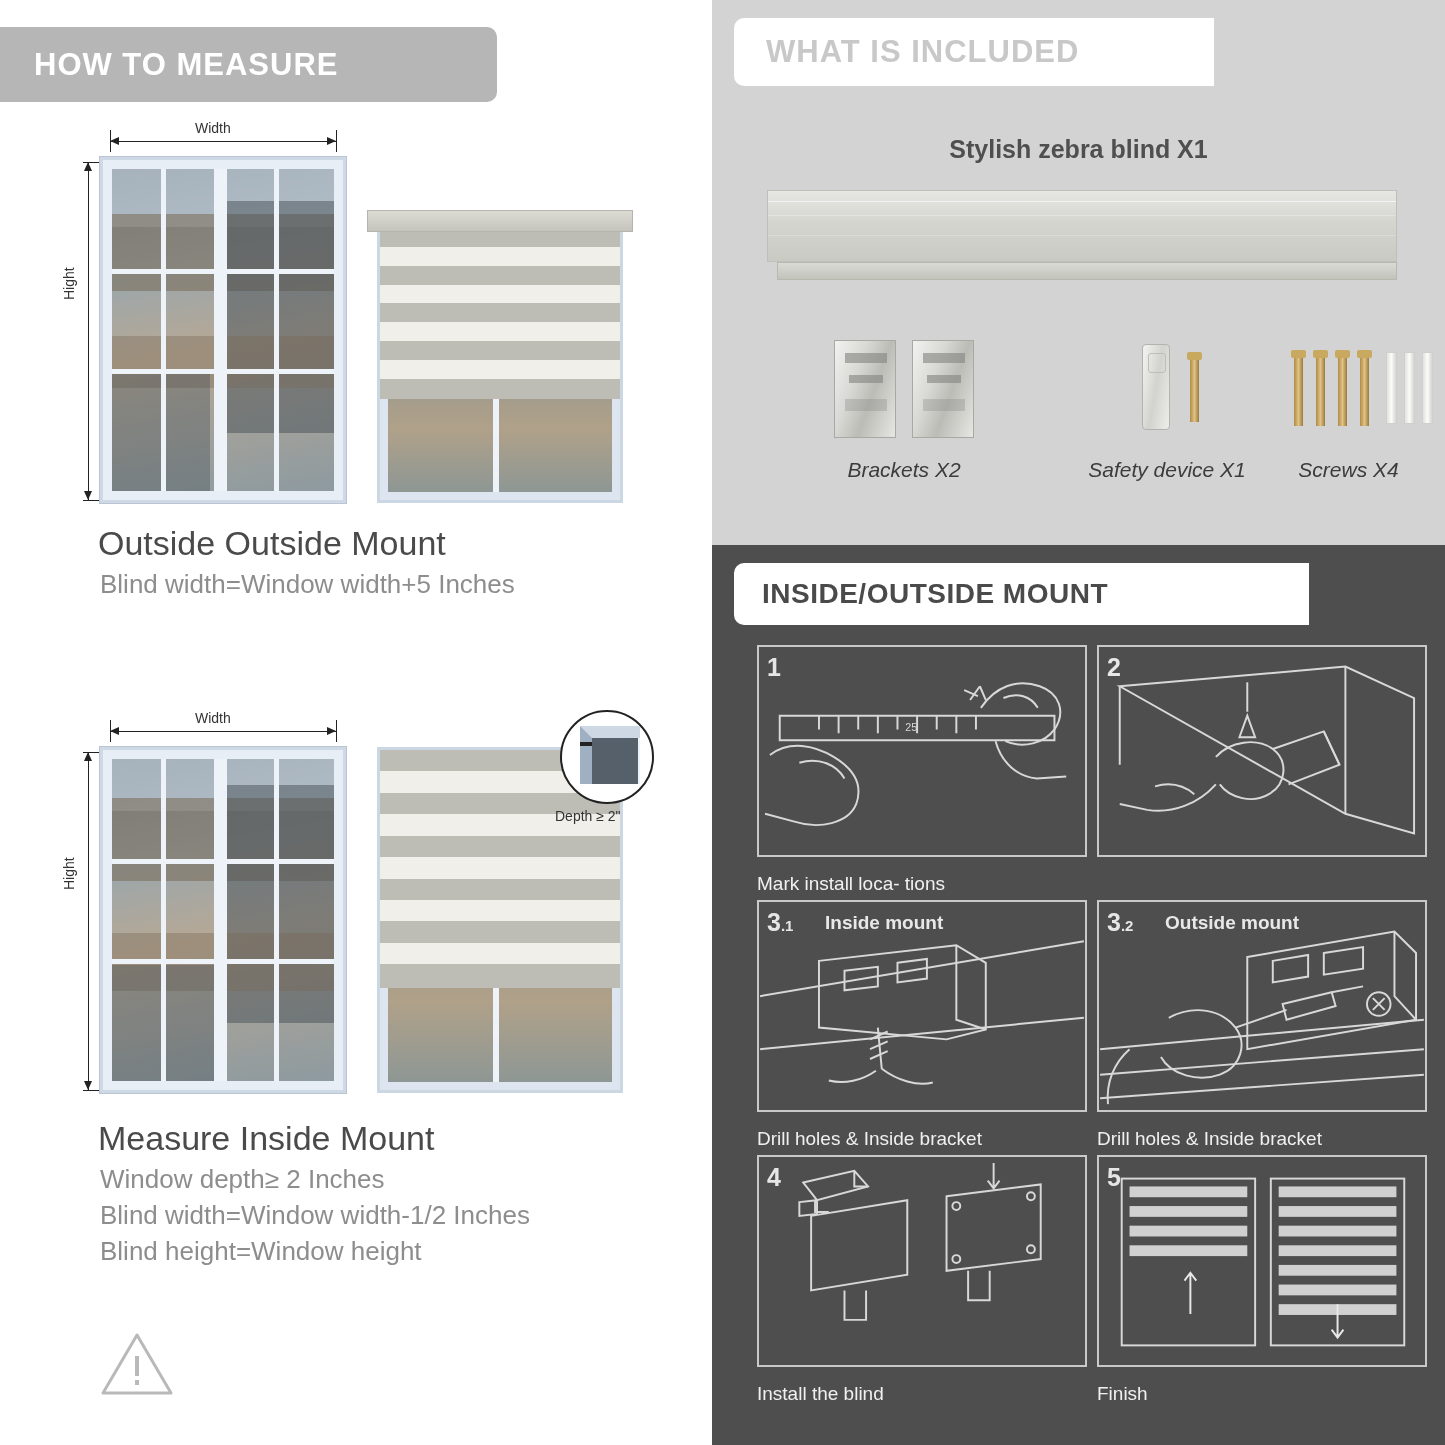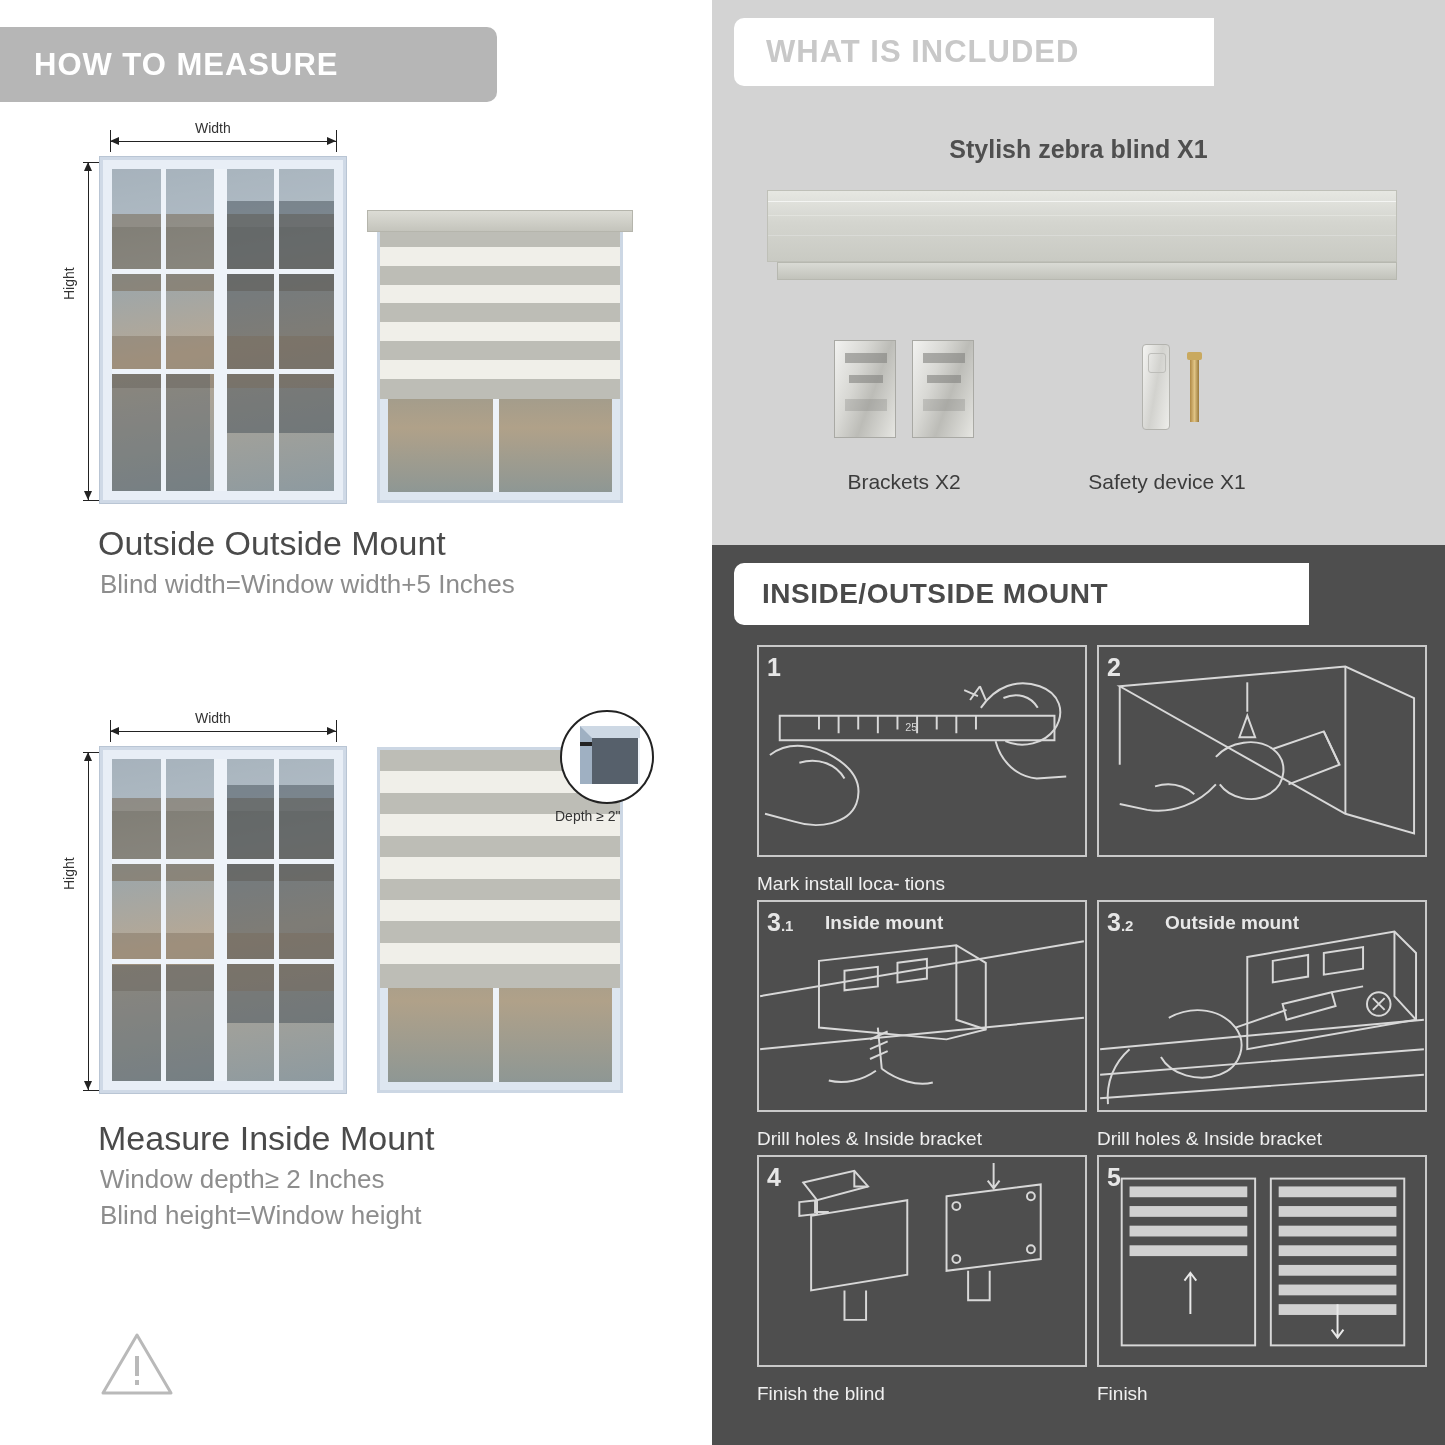--- a/index.html
+++ b/index.html
@@ -110,21 +110,21 @@
     border:1px solid #bfc0b8;
   }
   .blind-body .sheen { position:absolute; left:0; right:0; height:1px; background:rgba(255,255,255,0.65); }
   .blind-bottom {
     position:absolute; left:10px; top:72px; width:620px; height:18px;
     background:linear-gradient(180deg,#dadbd5,#c2c3bb); border:1px solid #b7b8b0;
   }
 
   .parts-row { position:absolute; left:0; top:330px; width:733px; height:180px; }
   .part { position:absolute; text-align:center; }
-  .part-label { font-size:21px; color:#3c3c3c; position:absolute; width:100%; top:140px; }
+  .part-label { font-size:21px; color:#3c3c3c; position:absolute; width:100%; top:128px;font-style:italic; }
 
   .bracket {
     position:absolute; width:62px; height:98px;
     background:linear-gradient(110deg,#f2f2f0 0%, #d8d8d4 35%, #bcbcb7 60%, #e6e6e2 100%);
     border:1px solid #a9a9a4;
   }
   .bracket .slot { position:absolute; background:rgba(130,130,126,0.6); }
   .safety {
     position:absolute; width:28px; height:86px;
     background:linear-gradient(100deg,#f4f4f2,#d2d2ce,#ededea);
@@ -278,20 +278,21 @@
         <div style="position:absolute; left:505px; top:0px; width:94px; height:94px; border:2px solid #222; border-radius:50%; overflow:hidden; background:#fff;">
           <div style="position:absolute; left:18px; top:14px; width:60px; height:58px; border-left:12px solid #9fb0c2; border-top:12px solid #cdd8e4; background:#eef3f9;"></div>
           <div style="position:absolute; left:30px; top:26px; width:46px; height:46px; background:#56606b;"></div>
           <div style="position:absolute; left:18px; top:30px; width:12px; height:4px; background:#222;"></div>
         </div>
         <div class="dim-label" style="left:500px; top:98px;">Depth ≥ 2"</div>
       </div>
 
       <div class="caption-title">Measure Inside Mount</div>
       <div class="caption-line">Window depth≥ 2 Inches</div>
+      <div class="caption-line">Blind width=Window width-1/2 Inches</div>
       <div class="caption-line">Blind height=Window height</div>
     </div>
 
     <div id="note-box">
       <div class="warn-tri">
         <svg viewBox="0 0 74 68" aria-hidden="true">
           <path d="M37 5 L71 63 L3 63 Z" fill="none" stroke="#b9b9b9" stroke-width="3" stroke-linejoin="round"></path>
           <rect x="35" y="26" width="4" height="20" fill="#b9b9b9"></rect>
           <rect x="35" y="50" width="4" height="5" fill="#b9b9b9"></rect>
         </svg>
@@ -336,20 +337,38 @@
         <div class="part" style="left:320px; top:0; width:270px; height:170px;">
           <div class="safety" style="left:110px; top:14px;">
             <div style="position:absolute; left:5px; top:8px; width:18px; height:20px; border:1px solid #bdbdb9; border-radius:3px;"></div>
           </div>
           <div class="screw" style="left:158px; top:22px; height:70px;">
             <div class="screw-head"></div>
           </div>
           <div class="part-label">Safety device X1</div>
         </div>
 
+        <div class="part" style="left:540px; top:0; width:193px; height:170px;">
+          <div class="screw" style="left:42px; top:20px; height:76px;">
+              <div class="screw-head"></div>
+            </div>
+          <div class="screw" style="left:64px; top:20px; height:76px;">
+              <div class="screw-head"></div>
+            </div>
+          <div class="screw" style="left:86px; top:20px; height:76px;">
+              <div class="screw-head"></div>
+            </div>
+          <div class="screw" style="left:108px; top:20px; height:76px;">
+              <div class="screw-head"></div>
+            </div>
+          <div class="anchor" style="left:134px; top:22px; height:72px;"></div>
+          <div class="anchor" style="left:152px; top:22px; height:72px;"></div>
+          <div class="anchor" style="left:170px; top:22px; height:72px;"></div>
+          <div class="part-label">Screws X4</div>
+        </div>
       </div>
     </div>
 
     <div id="mount-section">
       <div id="mount-banner">
         <span>INSIDE/OUTSIDE MOUNT</span>
       </div>
 
       <div class="step" style="left:45px; top:100px; width:330px; height:260px;">
         <div class="step-frame" style="width:330px; height:212px;">
@@ -472,21 +491,21 @@
                 <circle cx="200" cy="104" r="4"></circle>
                   <circle cx="276" cy="94" r="4"></circle>
                 <path d="M238 6 L238 30 M232 24 l6 8 l6 -8"></path>
               </g>
             </svg>
           </div>
           <div class="step-num">
             <span>4</span><span class="sub"></span>
           </div>
         </div>
-        <div class="step-cap" style="left:0; top:228px;">Finish the blind</div>
+        <div class="step-cap" style="left:0; top:228px;">Install the blind</div>
       </div>
 
       <div class="step" style="left:385px; top:610px; width:330px; height:260px;">
         <div class="step-frame" style="width:330px; height:212px;">
           <div class="sketch">
             <svg viewBox="0 0 330 212" aria-hidden="true">
               <g fill="none" stroke="#d8d8d8" stroke-width="2">
                 <rect x="22" y="22" width="136" height="170"></rect>
                 <rect x="174" y="22" width="136" height="170"></rect>
               </g>

